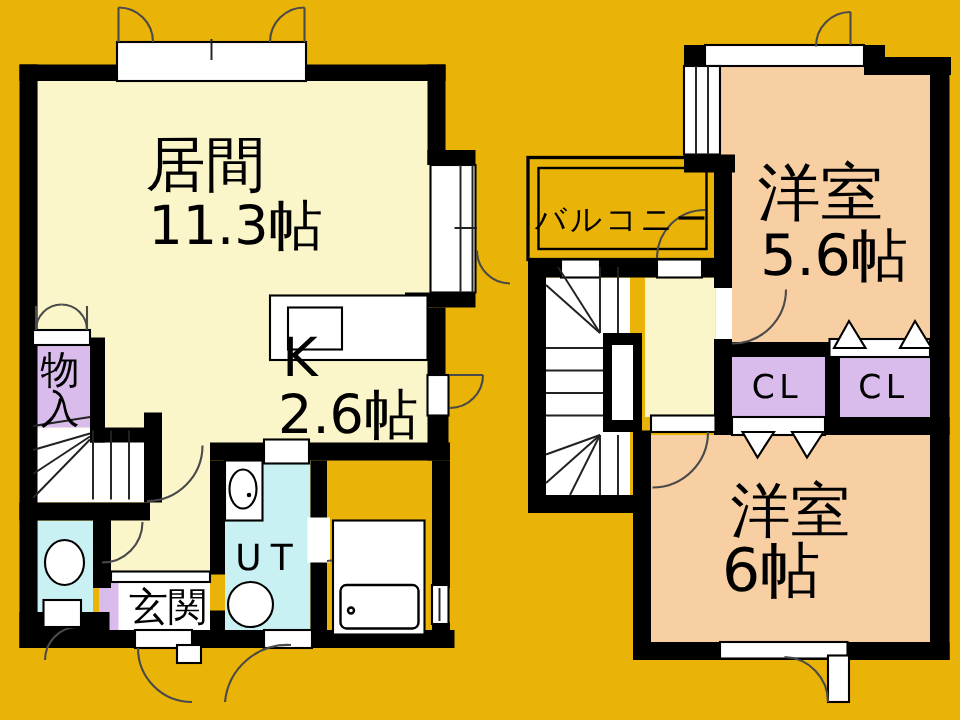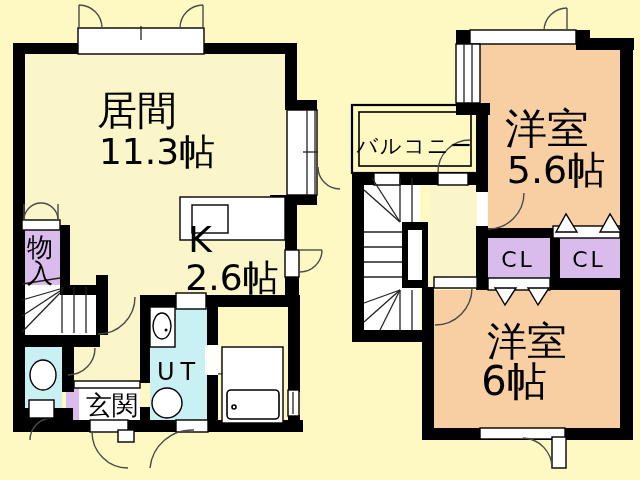--- a/index.html
+++ b/index.html
@@ -1,16 +1,16 @@
 <!DOCTYPE html>
 <html><head>
 <meta charset="utf-8">
 <style>
   html,body{margin:0;padding:0;background:#fff;}
-  .stage{position:relative;width:640px;height:480px;background:#fef9c3;overflow:hidden;}
+  .stage{position:relative;width:640px;height:480px;background:#eab308;overflow:hidden;}
   svg{display:block;}
   .txt{font-family:"DejaVu Sans","Liberation Sans",sans-serif;fill:#000;}
   .wall{fill:#000;}
   .thin{fill:none;stroke:#000;stroke-width:1.6;}
   .thin2{fill:none;stroke:#000;stroke-width:2.2;}
   .wfill{fill:#fff;stroke:#000;stroke-width:1.4;}
   .wfill-noline{fill:#fff;}
   .arc{fill:none;stroke:#4a4a4a;stroke-width:1.4;}
   .sline{stroke:#222;stroke-width:1.3;}
 </style>

